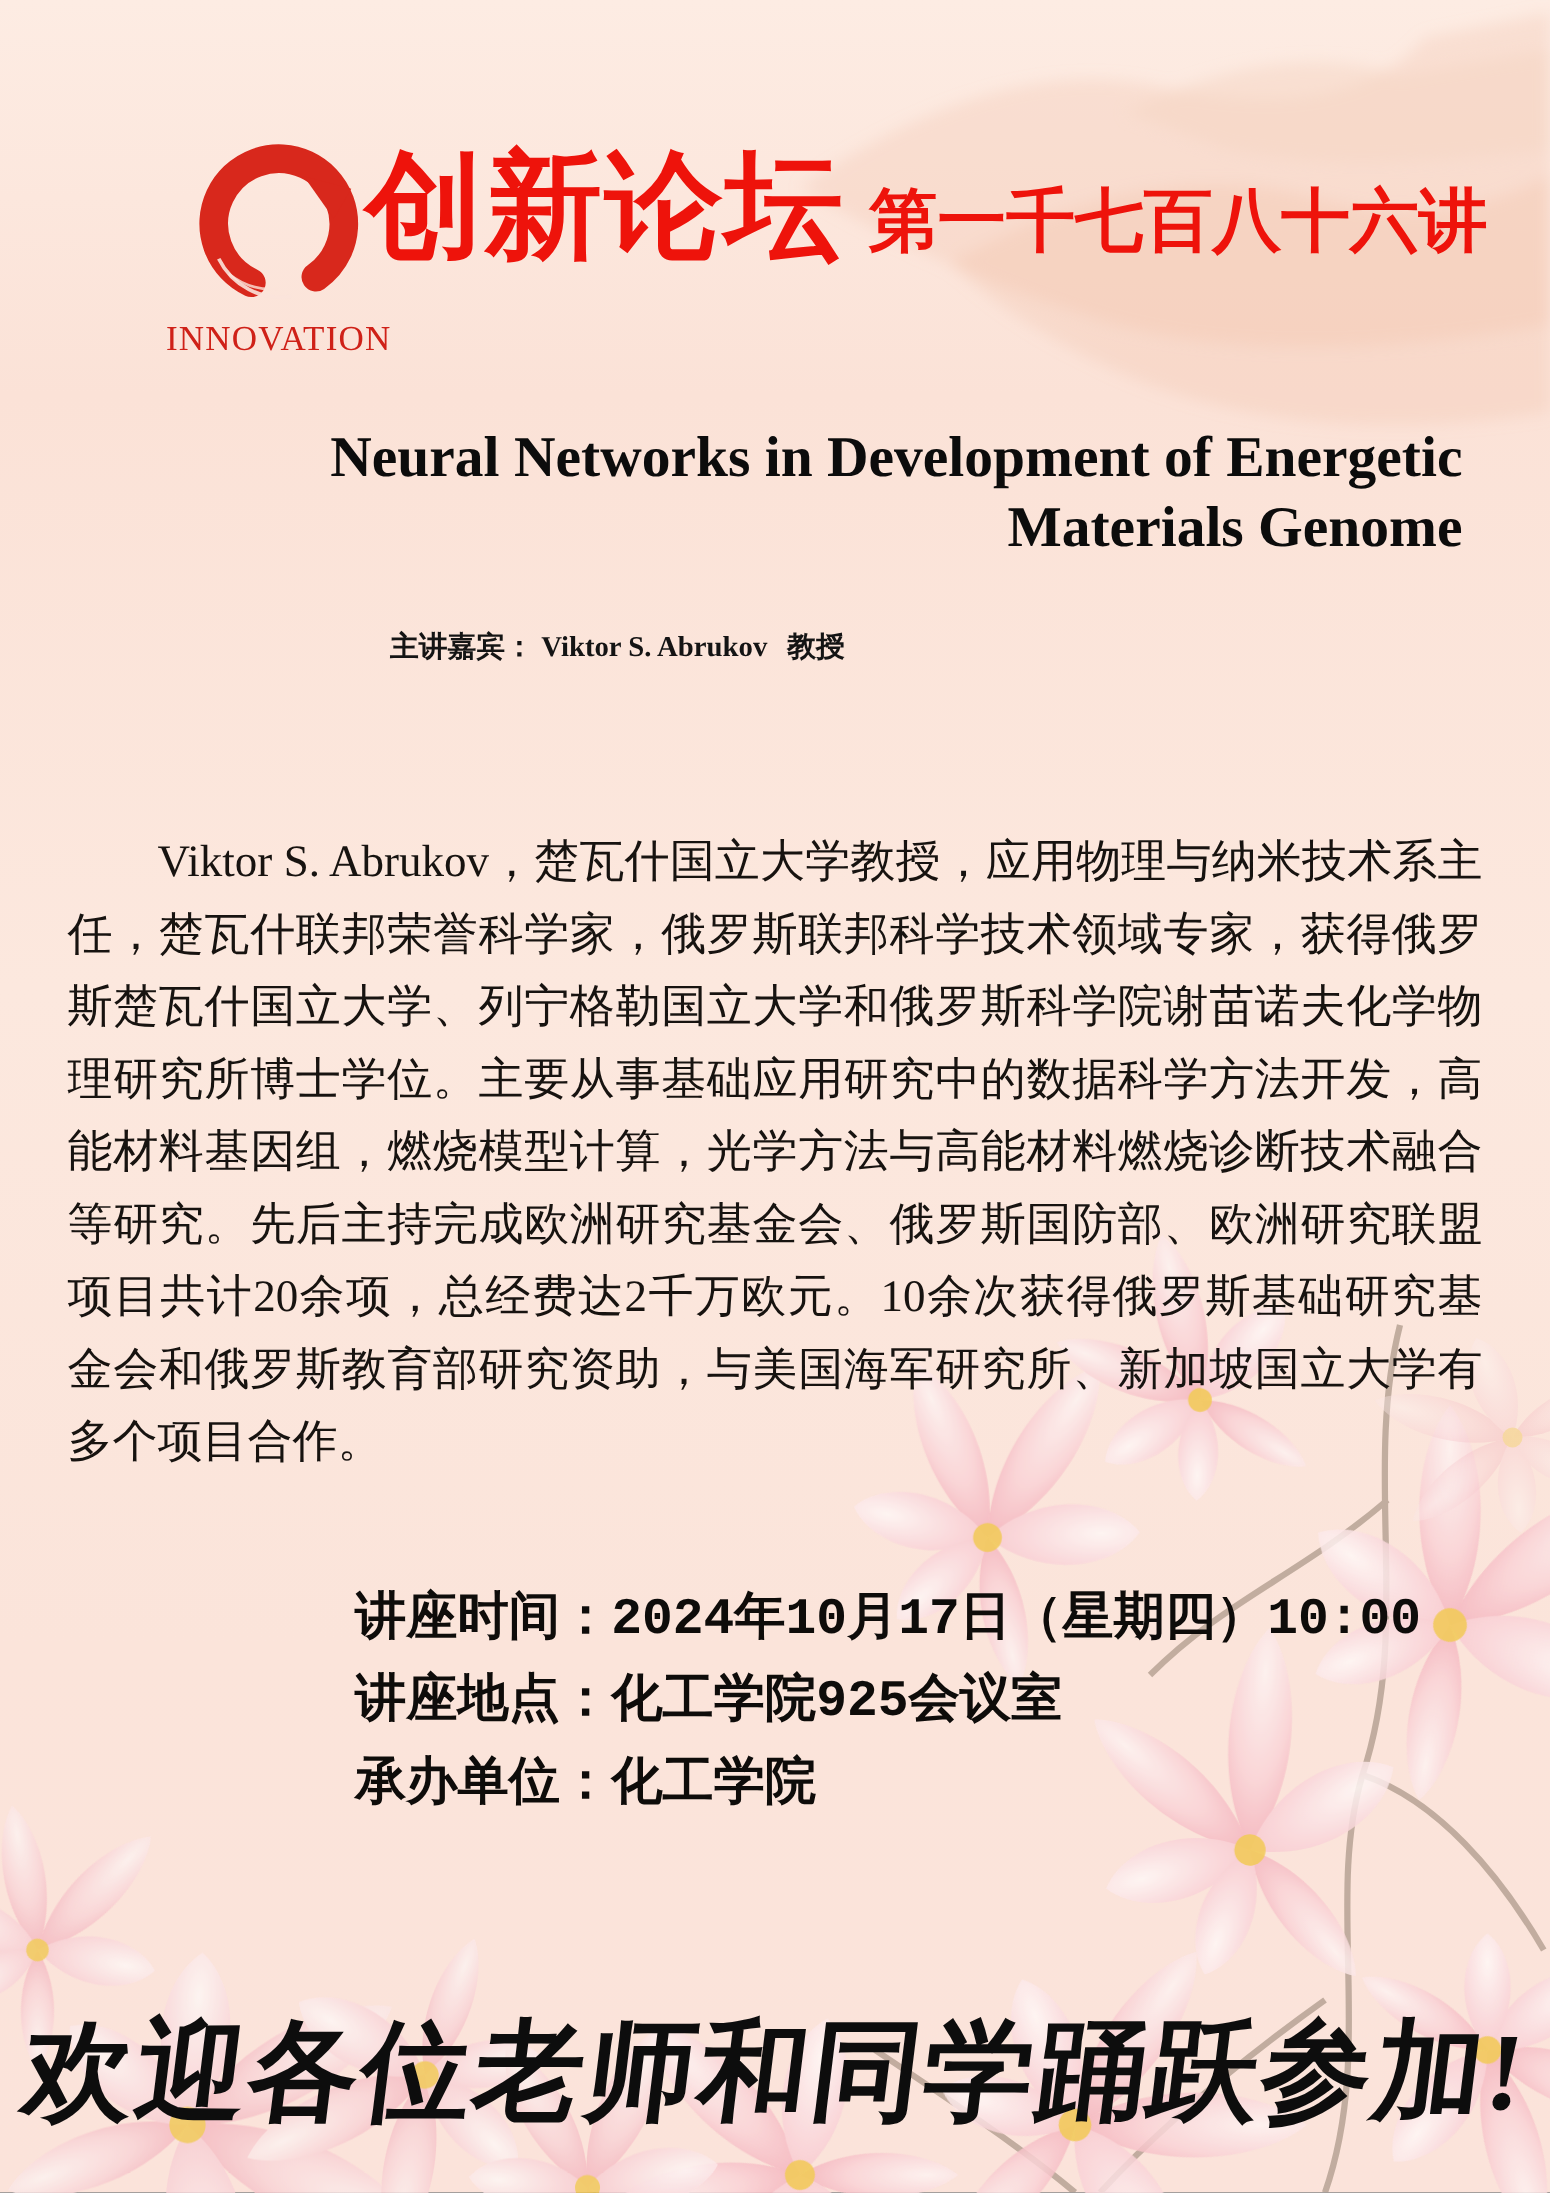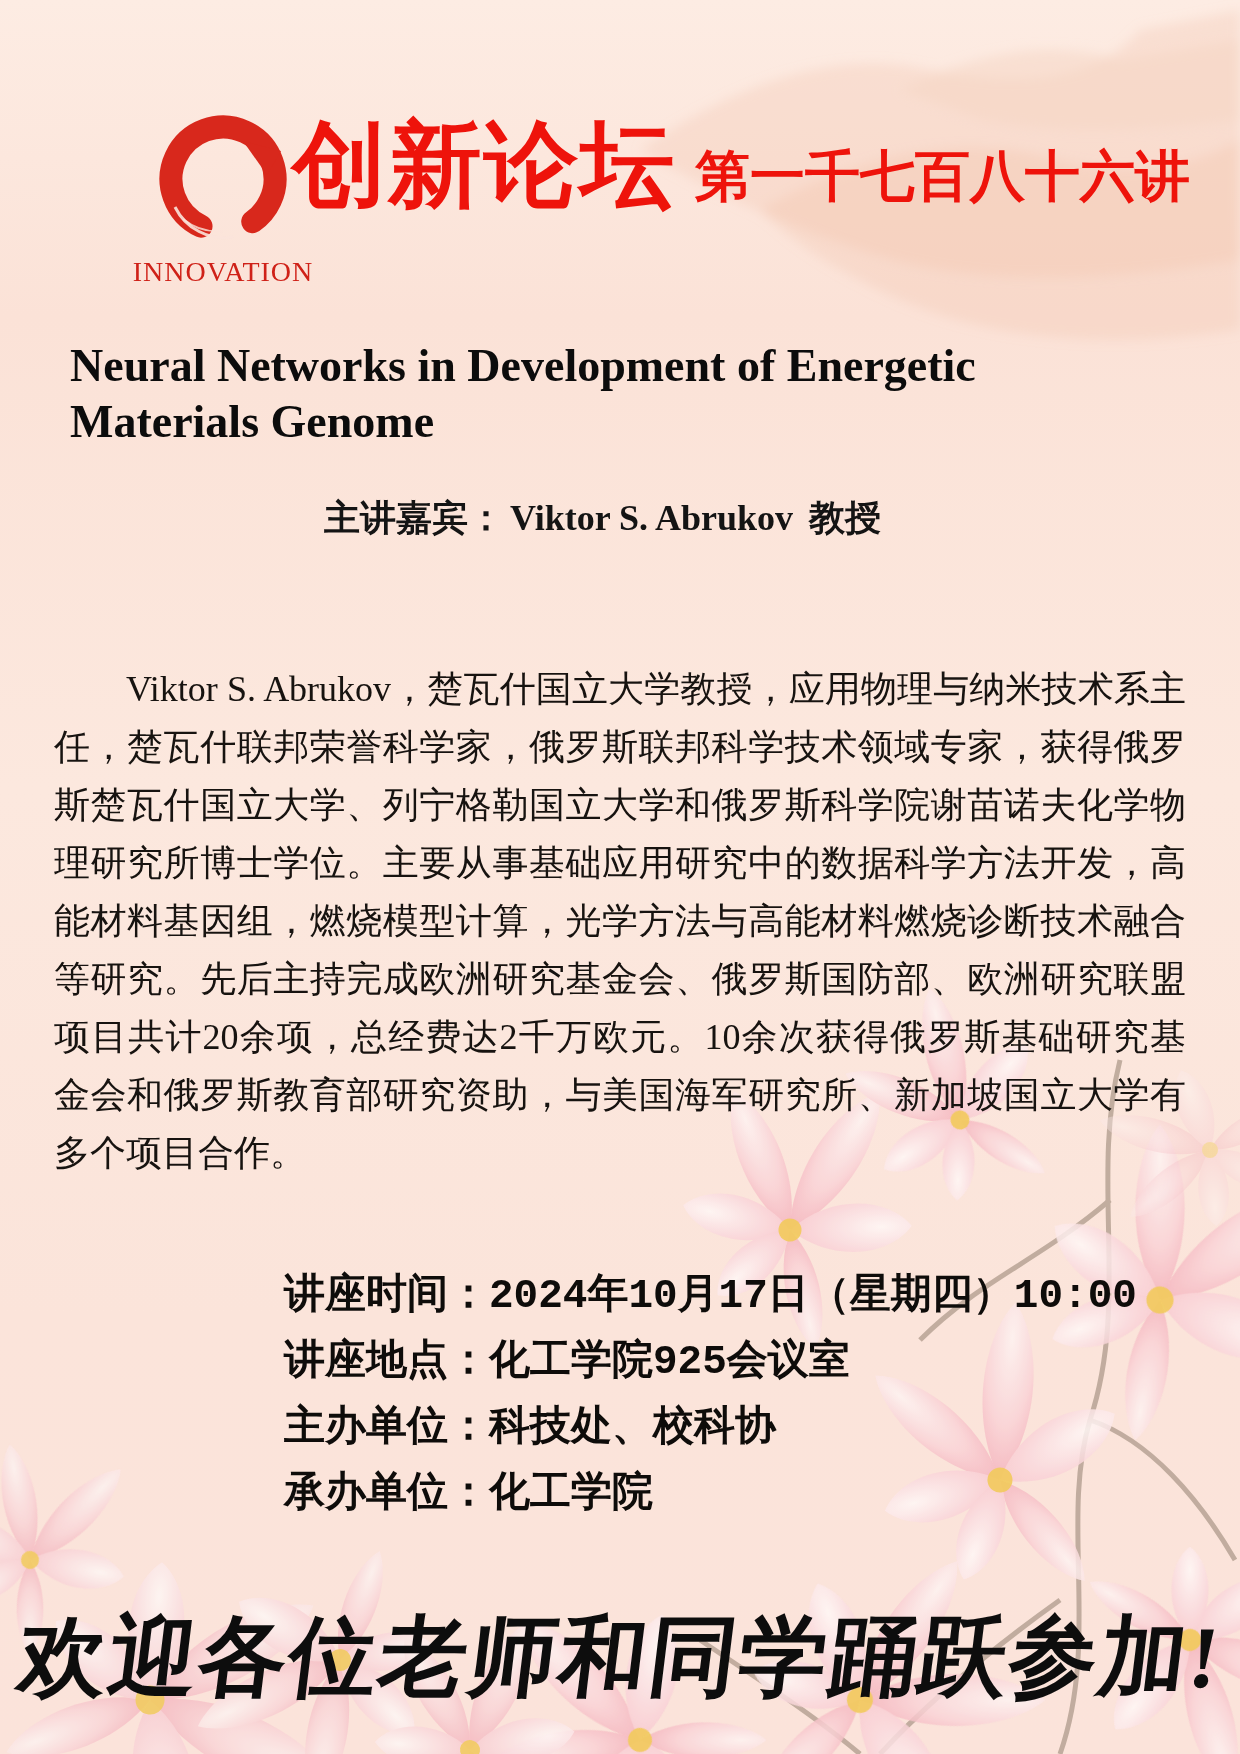--- a/index.html
+++ b/index.html
@@ -33,26 +33,26 @@
   }
   .lecture-no{
     font-family:"Liberation Sans", sans-serif;
     font-weight:bold;color:#ee130b;font-size:55px;line-height:1.05;
     padding-bottom:6px;white-space:nowrap;
   }
 
   
   .main-title{
     position:absolute;left:70px;top:338px;width:1100px;
-    text-align:left;font-weight:bold;font-size:46px;line-height:1.22;
+    text-align:right;font-weight:bold;font-size:46px;line-height:1.22;
     font-family:"Liberation Serif", serif;color:#0c0c0c;
   }
 
   
-  .speakers{position:absolute;left:324px;top:492px;width:540px;font-size:36px;line-height:52px;}
+  .speakers{position:absolute;left:312px;top:492px;width:540px;font-size:23px;line-height:52px;}
   .spk-row{display:flex;white-space:nowrap;font-weight:bold;}
   .spk-row .cn{font-family:"Liberation Serif", serif;}
   .spk-row .gap{flex:1;}
   .spk-name-en{font-family:"Liberation Serif", serif;margin-left:6px;}
   .spk-title{margin-left:16px;}
 
   
   .bio{
     position:absolute;left:54px;top:660px;width:1132px;
     font-size:36px;line-height:58px;text-align:justify;
@@ -181,24 +181,20 @@
     <div class="details">
       <div class="detail-row">
         <span class="detail-label">讲座时间：</span>
         <span class="detail-value">2024年10月17日（星期四）10:00</span>
       </div>
       <div class="detail-row">
         <span class="detail-label">讲座地点：</span>
         <span class="detail-value">化工学院925会议室</span>
       </div>
       <div class="detail-row">
-        <span class="detail-label">主办单位：</span>
-        <span class="detail-value">科技处、校科协</span>
-      </div>
-      <div class="detail-row">
         <span class="detail-label">承办单位：</span>
         <span class="detail-value">化工学院</span>
       </div>
     </div>
 
     <div class="welcome">欢迎各位老师和同学踊跃参加!</div>
 
   </div>
 </div>
 

